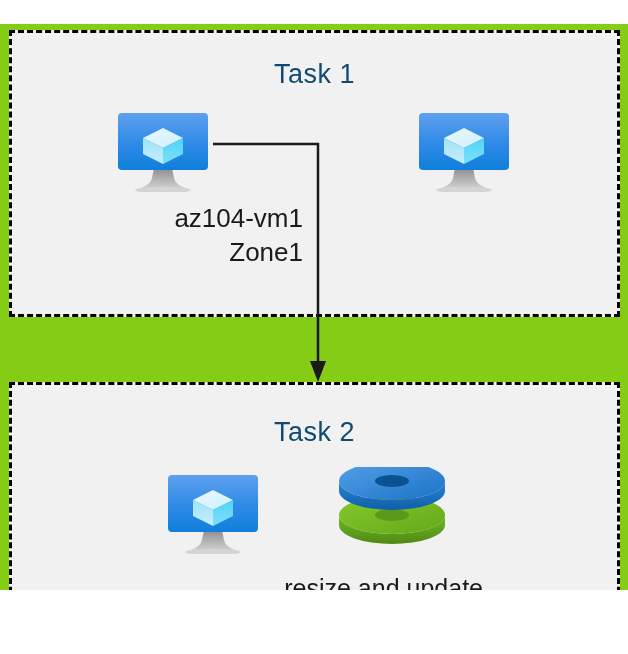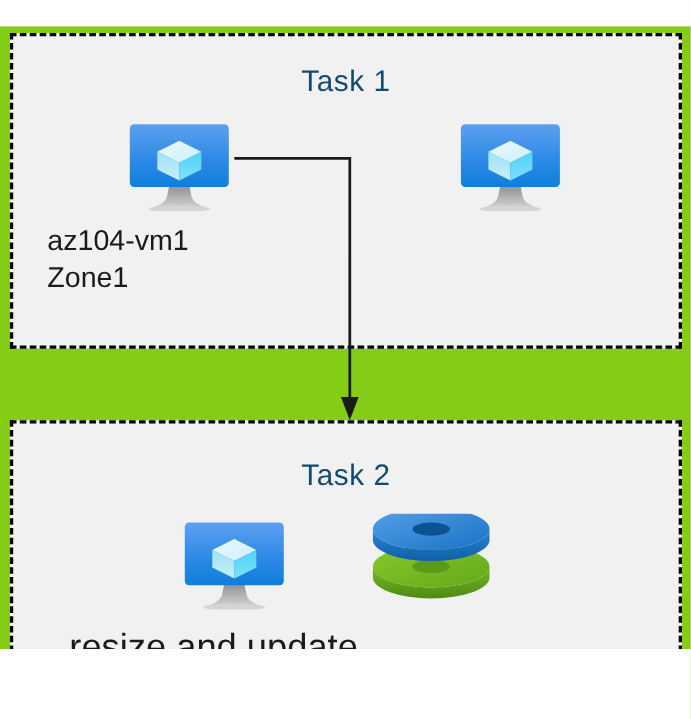--- a/index.html
+++ b/index.html
@@ -38,32 +38,32 @@
     font-family: "Liberation Sans", sans-serif;
     letter-spacing: 0.5px;
     white-space: nowrap;
   }
   #task1-title { top: 26px; }
   #task2-title { top: 32px; }
 
   
   .node-label {
     position: absolute;
-    text-align: left;
+    text-align: right;
     color: #1a1a1a;
     font-size: 26px;
     line-height: 34px;
     font-family: "Liberation Sans", sans-serif;
     white-space: pre;
   }
   #vm1-label { left: 40px;  top: 174px; width: 260px; }
   #vm2-label { left: 340px; top: 174px; width: 260px; }
   #task2-label {
     left: 60px; top: 552px; width: 420px;
-    font-size: 33px; text-align: left;
+    font-size: 25px; text-align: right;
   }
 
   
   .vm-icon {
     position: absolute;
     width: 106px;
     height: 86px;
   }
   #vm1-icon  { left: 107px; top: 79px; }
   #vm2-icon  { left: 408px; top: 79px; }

